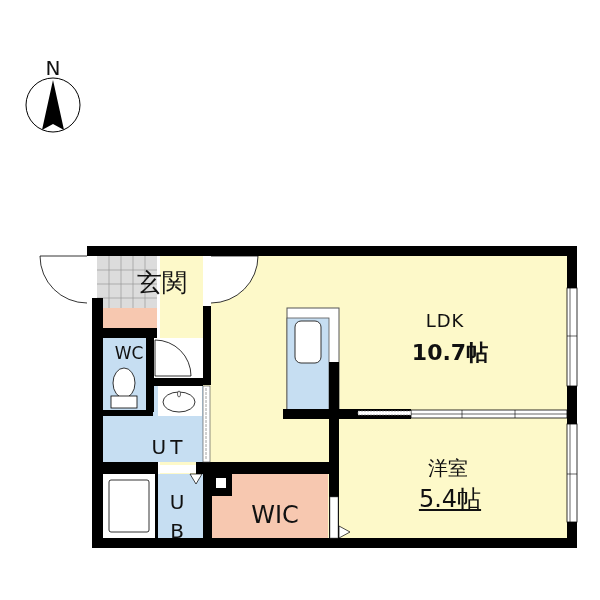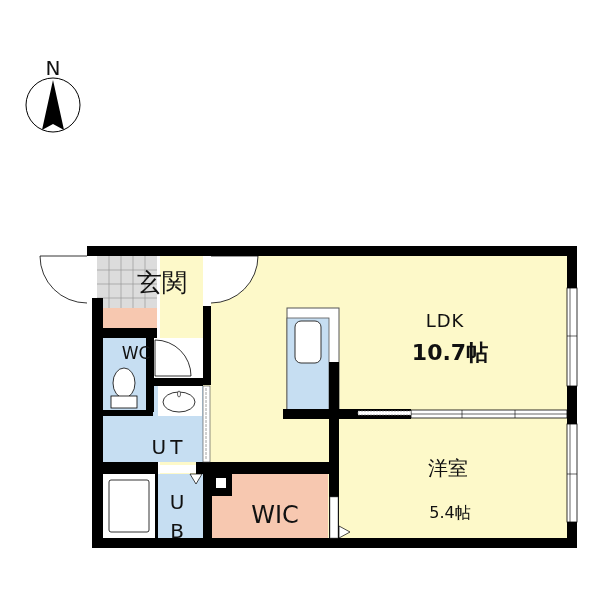--- a/index.html
+++ b/index.html
@@ -141,20 +141,20 @@
     <rect x="158" y="386" width="44" height="30" fill="#fff"></rect>
     <ellipse cx="179" cy="402" rx="16" ry="10" fill="#fff" stroke="#000" stroke-width="0.8"></ellipse>
     <ellipse cx="179" cy="394" rx="1.5" ry="3" fill="#fff" stroke="#000" stroke-width="0.6"></ellipse>
   </g>
 
   <rect x="109" y="480" width="40" height="52" rx="2" fill="#fff" stroke="#000" stroke-width="0.8"></rect>
 </svg>
 
 <div class="overlay" style="left:43px;top:58px;width:20px;font-size:20px;">N</div>
 <div class="overlay" style="left:97px;top:270px;width:80px;font-size:25px;margin-left:25px;">玄関</div>
-<div class="overlay" style="left:114px;top:345px;width:44px;font-size:17px;">WC</div>
+<div class="overlay" style="left:107px;top:345px;width:44px;font-size:17px;">WC</div>
 <div class="overlay" style="left:134px;top:437px;width:70px;font-size:20px;letter-spacing:4px;">UT</div>
 <div class="overlay" style="left:167px;top:488px;width:20px;font-size:20px;line-height:29px;white-space:normal;word-break:break-all;">UB</div>
 <div class="overlay" style="left:232px;top:503px;width:86px;font-size:24px;">WIC</div>
 <div class="overlay" style="left:400px;top:312px;width:90px;font-size:18px;letter-spacing:1px;">LDK</div>
 <div class="overlay" style="left:400px;top:342px;width:100px;font-size:22px;font-weight:bold;">10.7帖</div>
 <div class="overlay" style="left:418px;top:458px;width:60px;font-size:20px;">洋室</div>
-<div class="overlay" style="left:400px;top:505px;width:100px;font-size:16px;">5.4帖</div>
+<div class="overlay" style="left:400px;top:487px;width:100px;font-size:24px;text-decoration:underline;">5.4帖</div>
 
 </body></html>

